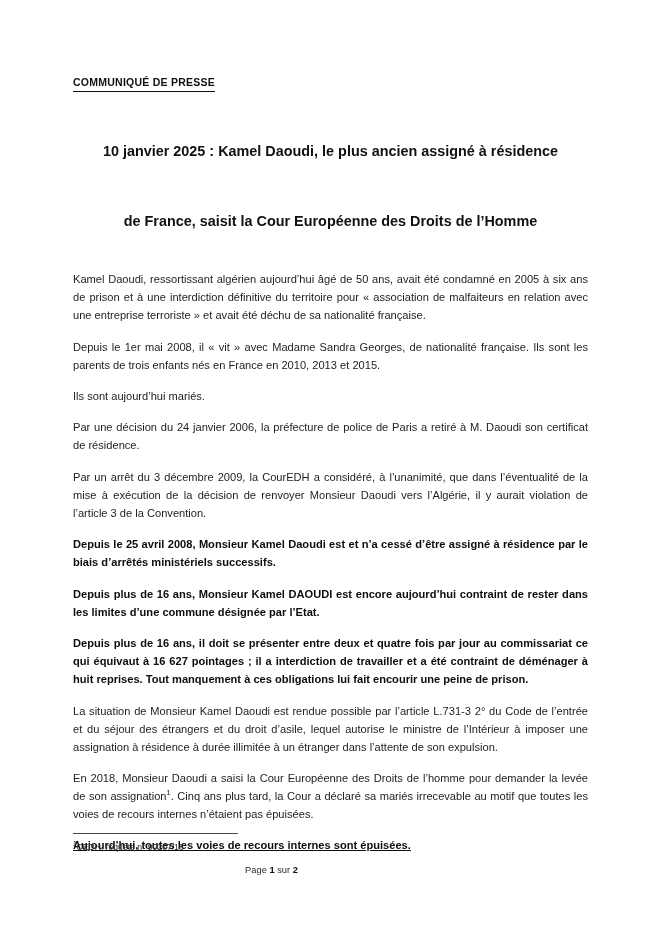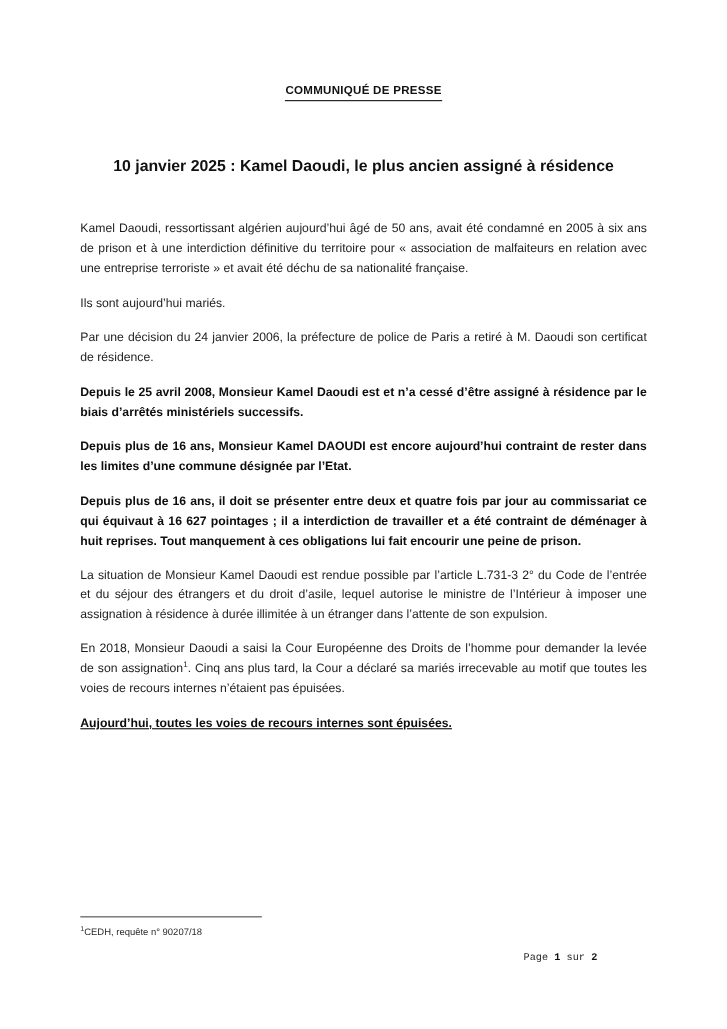--- a/index.html
+++ b/index.html
@@ -31,21 +31,21 @@
 
   .content {
     position: absolute;
     left: 73px;
     top: 0;
     width: 515px;
   }
 
   
   .doc-header {
-    text-align: center;
+    text-align: left;
     font-weight: bold;
     font-size: 10.5px;
     letter-spacing: 0.25px;
     color: #111111;
     margin-top: 76px;
     line-height: 1.3;
   }
   .doc-header .hdr-text {
     display: inline-block;
     border-bottom: 1.1px solid #111111;
@@ -122,25 +122,24 @@
     vertical-align: super;
     line-height: 0;
   }
 
   
   .page-footer {
     position: absolute;
     left: 0;
     top: 864px;
     width: 543px;
-    text-align: right;
+    text-align: center;
     font-size: 9.3px;
     color: #2a2a2a;
     line-height: 1.4;
-    font-family: Liberation Mono, monospace;
   }
   .page-footer b {
     font-weight: bold;
     color: #111111;
   }
   .page-footer .seg {
     display: inline;
   }
 </style>
 </head>
@@ -149,27 +148,30 @@
 <div class="page">
 
   <div class="content">
 
     <div class="doc-header">
       <span class="hdr-text">COMMUNIQUÉ DE PRESSE</span>
     </div>
 
     <h1 class="doc-title">
       <span class="tline">10 janvier 2025 : Kamel Daoudi, le plus ancien assigné à résidence</span>
+      <span class="tline">de France, saisit la Cour Européenne des Droits de l’Homme</span>
     </h1>
 
     <div class="body-block">
 
       <p class="para">Kamel Daoudi, ressortissant algérien aujourd’hui âgé de 50 ans, avait été condamné en 2005 à six ans de prison et à une interdiction définitive du territoire pour « association de malfaiteurs en relation avec une entreprise terroriste » et avait été déchu de sa nationalité française.</p>
+      <p class="para">Depuis le 1er mai 2008, il « vit » avec Madame Sandra Georges, de nationalité française. Ils sont les parents de trois enfants nés en France en 2010, 2013 et 2015.</p>
       <p class="para">Ils sont aujourd’hui mariés.</p>
       <p class="para">Par une décision du 24 janvier 2006, la préfecture de police de Paris a retiré à M. Daoudi son certificat de résidence.</p>
+      <p class="para">Par un arrêt du 3 décembre 2009, la CourEDH a considéré, à l’unanimité, que dans l’éventualité de la mise à exécution de la décision de renvoyer Monsieur Daoudi vers l’Algérie, il y aurait violation de l’article 3 de la Convention.</p>
 
       <p class="para bold">Depuis le 25 avril 2008, Monsieur Kamel Daoudi est et n’a cessé d’être assigné à résidence par le biais d’arrêtés ministériels successifs.</p>
       <p class="para bold">Depuis plus de 16 ans, Monsieur Kamel DAOUDI est encore aujourd’hui contraint de rester dans les limites d’une commune désignée par l’Etat.</p>
       <p class="para bold">Depuis plus de 16 ans, il doit se présenter entre deux et quatre fois par jour au commissariat ce qui équivaut à 16 627 pointages ; il a interdiction de travailler et a été contraint de déménager à huit reprises. Tout manquement à ces obligations lui fait encourir une peine de prison.</p>
 
       <p class="para">La situation de Monsieur Kamel Daoudi est rendue possible par l’article L.731-3 2° du Code de l’entrée et du séjour des étrangers et du droit d’asile, lequel autorise le ministre de l’Intérieur à imposer une assignation à résidence à durée illimitée à un étranger dans l’attente de son expulsion.</p>
 
       <p class="para"><span>En 2018, Monsieur Daoudi a saisi la Cour Européenne des Droits de l’homme pour demander la levée de son assignation</span><sup class="fn-ref">1</sup><span>. Cinq ans plus tard, la Cour a déclaré sa mariés irrecevable au motif que toutes les voies de recours internes n’étaient pas épuisées.</span></p>
 
       <p class="para bold last-bold">Aujourd’hui, toutes les voies de recours internes sont épuisées.</p>

